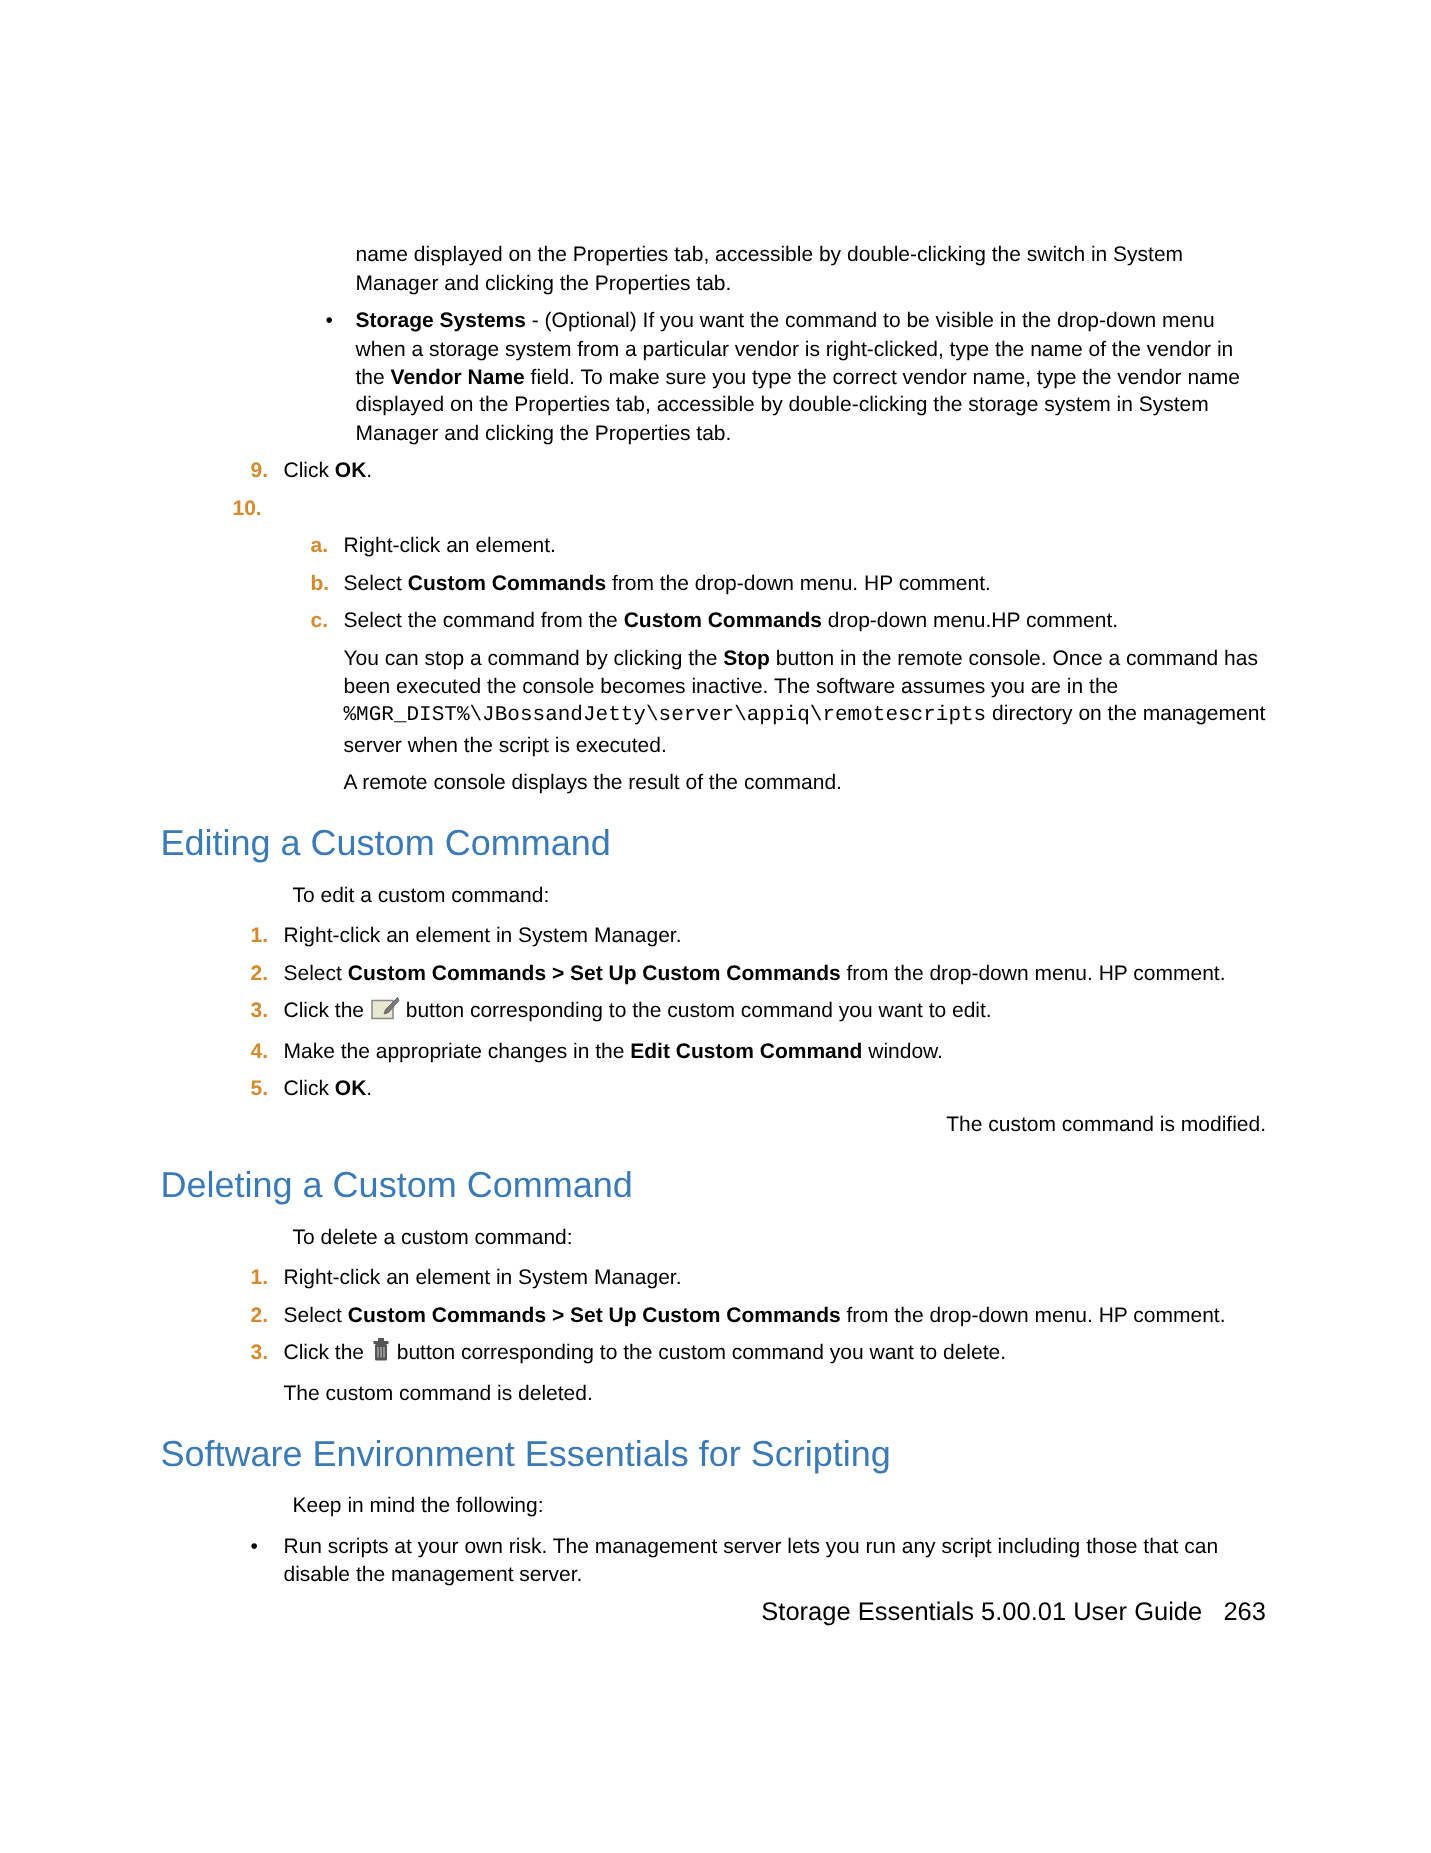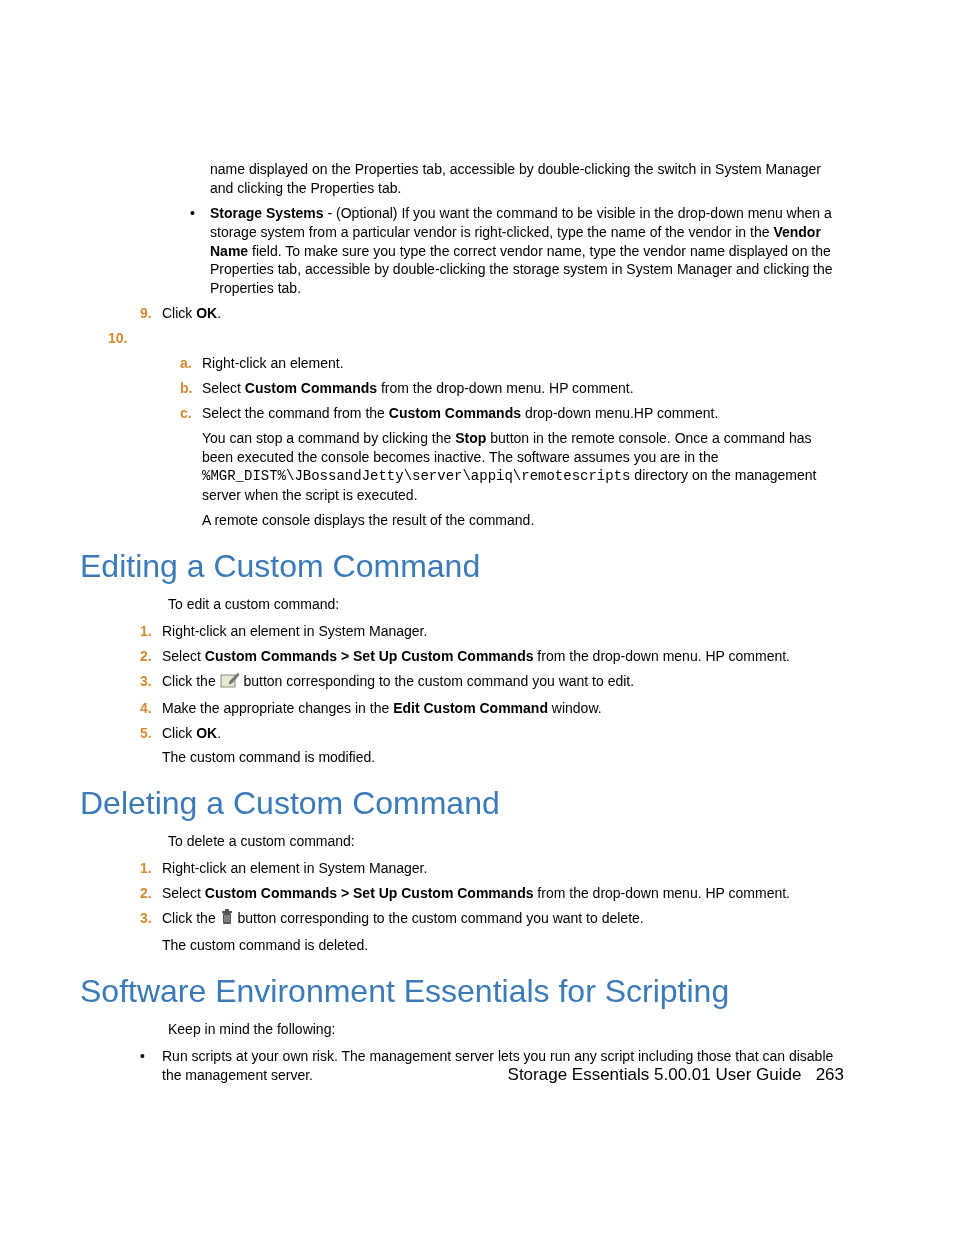--- a/index.html
+++ b/index.html
@@ -5,21 +5,21 @@
   body {
     margin: 0;
     padding: 0;
     font-family: Arial, Helvetica, sans-serif;
     font-size: 14px;
     color: #000;
     background: #fff;
     width: 954px;
   }
   .page {
-    padding: 160px 110px 80px 80px;
+    padding: 160px 110px 80px 107px;
     box-sizing: border-box;
     position: relative;
     min-height: 1235px;
   }
   .cont-text {
     margin-left: 130px;
     line-height: 1.35;
     margin-bottom: 6px;
   }
   .bullet-line {
@@ -30,41 +30,41 @@
   }
   .bullet-line .bul { width: 20px; flex-shrink:0; }
   .num-line {
     margin-left: 60px;
     display: flex;
     margin-bottom: 6px;
     line-height: 1.35;
   }
   .num-line .num { width: 22px; flex-shrink: 0; font-weight: bold; color: #d68a2e; }
   .num-line-wide {
-    margin-left: 28px;
+    margin-left: 48px;
     display: flex;
     margin-bottom: 6px;
     line-height: 1.35;
   }
   .num-line-wide .num { width: 30px; flex-shrink:0; font-weight:bold; color:#d68a2e;}
   .sub-line {
     margin-left: 100px;
     display: flex;
     margin-bottom: 6px;
     line-height: 1.35;
   }
   .sub-line .sub { width: 22px; flex-shrink: 0; font-weight: bold; color: #d68a2e; }
   .sub-text {
     margin-left: 122px;
     line-height: 1.35;
     margin-bottom: 6px;
   }
   h2.section {
     font-family: "Segoe UI Light", "Helvetica Neue", Arial, sans-serif;
-    font-size: 32px;
+    font-size: 24px;
     font-weight: 300;
     color: #3a7ab8;
     margin: 18px 0 10px 0;
   }
   .intro {
     margin-left: 88px;
     margin-bottom: 8px;
     line-height: 1.35;
   }
   .bold { font-weight: bold; }
@@ -166,21 +166,21 @@
     <span>
       <span>Make the appropriate changes in the </span><span class="bold">Edit Custom Command</span><span> window.</span>
     </span>
   </div>
   <div class="num-line">
     <span class="num">5.</span>
     <span>
       <span>Click </span><span class="bold">OK</span><span>.</span>
     </span>
   </div>
-  <div class="intro" style="margin-left:82px;">The custom command is modified.</div>
+  <div class="intro" style="margin-left:82px;text-align:right;">The custom command is modified.</div>
 
   <h2 class="section">Deleting a Custom Command</h2>
   <div class="intro">To delete a custom command:</div>
 
   <div class="num-line">
     <span class="num">1.</span>
     <span>Right-click an element in System Manager.</span>
   </div>
   <div class="num-line">
     <span class="num">2.</span>

